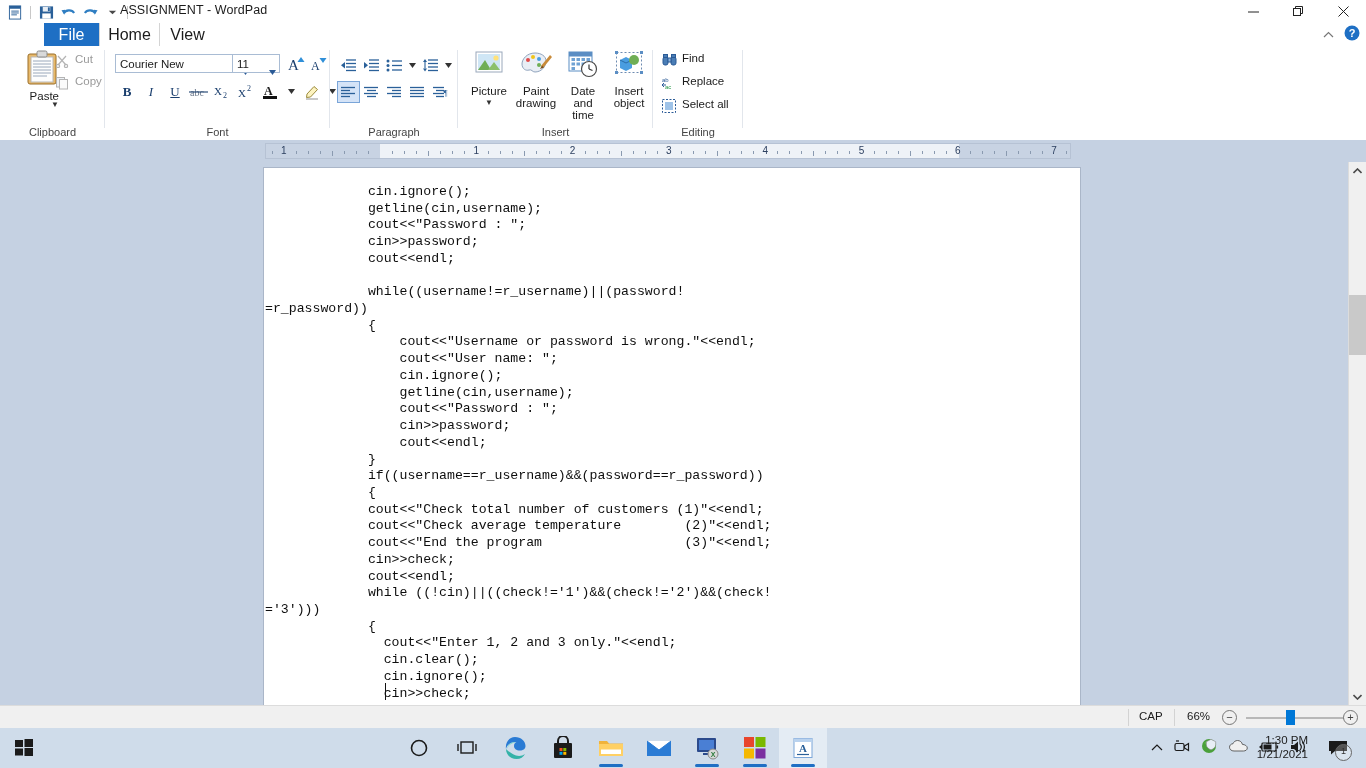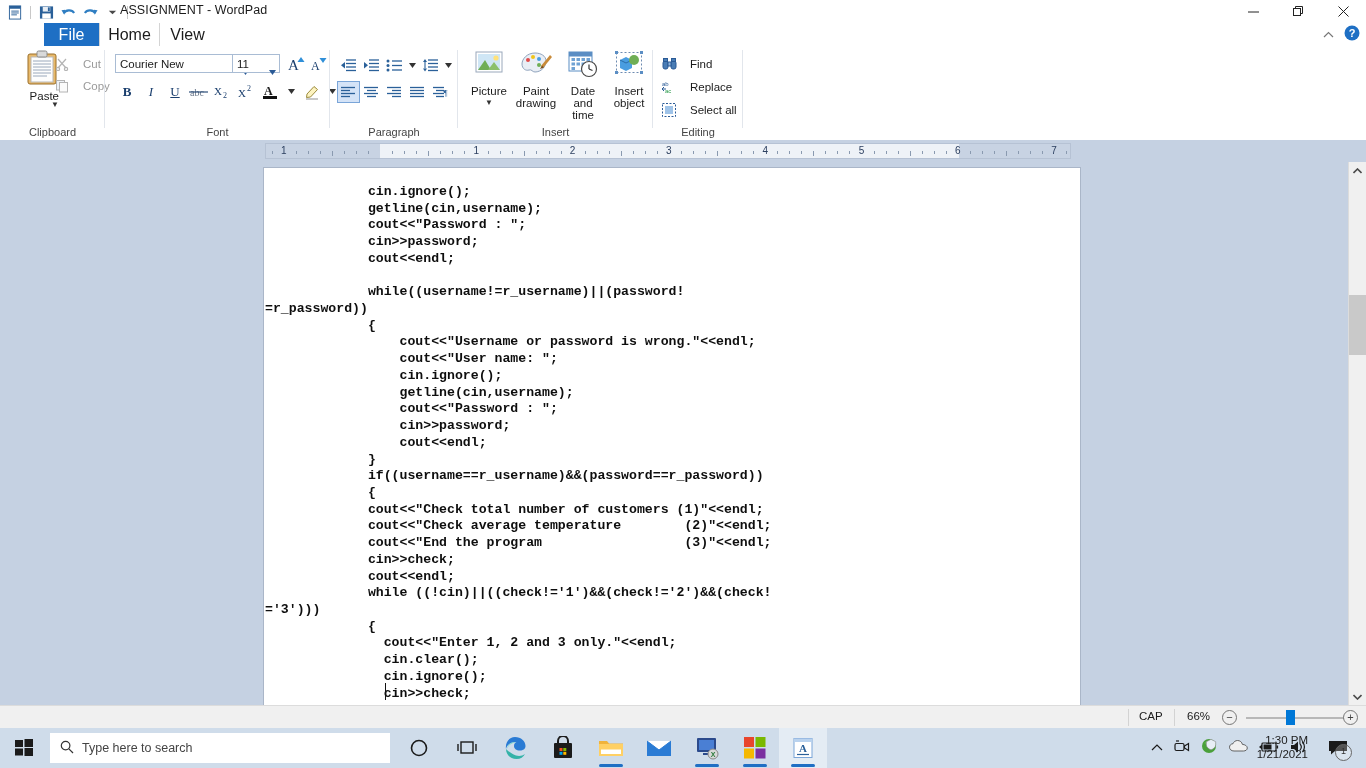--- a/index.html
+++ b/index.html
@@ -32,21 +32,21 @@
   .ribbon{position:absolute;left:0;top:46px;width:1366px;height:94px;background:#ffffff;border-bottom:1px solid #d0d7e5;}
   .grp{position:absolute;top:0;height:94px;}
   .grp .glabel{position:absolute;bottom:2px;width:100%;text-align:center;font-size:11px;color:#444;}
   .grp .gdiv{position:absolute;right:0;top:4px;width:1px;height:78px;background:#e2e6ec;}
 
   
   .g-clip{left:0;width:105px;}
   .paste{position:absolute;left:15px;top:4px;width:44px;text-align:right;}
   .paste .lbl{font-size:11.5px;margin-top:1px;}
   .paste .car{font-size:8px;line-height:8px;color:#333;margin-top:-1px;}
-  .cmd{display:flex;align-items:center;gap:13px;font-size:11.5px;color:#9a9a9a;height:22px;padding-left:2px;}
+  .cmd{display:flex;align-items:flex-start;gap:5px;font-size:11.5px;color:#9a9a9a;height:22px;padding-left:2px;}
   .cmd .ci{width:16px;height:16px;display:flex;align-items:center;justify-content:center;}
   .clipcmds{position:absolute;left:52px;top:7px;}
 
   
   .g-font{left:105px;width:225px;}
   .fontname{position:absolute;left:10px;top:8px;width:138px;height:19px;border:1px solid #a9bcd4;background:#fff;font-size:11.5px;line-height:19px;padding-left:4px;box-sizing:border-box;}
   .fontsize{position:absolute;left:127px;top:8px;width:48px;height:19px;border:1px solid #a9bcd4;background:#fff;font-size:11.5px;line-height:19px;padding-left:4px;box-sizing:border-box;}
   .dd{position:absolute;right:3px;top:7px;width:7px;height:5px;}
   .growbtn{position:absolute;top:6px;width:22px;height:22px;display:flex;align-items:center;justify-content:center;}
   .fontrow2{position:absolute;left:10px;top:34px;display:flex;align-items:center;}
@@ -75,21 +75,21 @@
   .ruler{position:absolute;left:265px;top:3px;width:806px;height:16px;background:#eef2f7;border:1px solid #b6c2d4;box-sizing:border-box;}
   .ruler .tick{position:absolute;top:7px;width:1px;height:3px;background:#8a9ab0;}
   .ruler .num{position:absolute;top:1px;font-size:10px;color:#2d4060;transform:translateX(-50%);}
   .ruler .marg{position:absolute;top:0;height:14px;background:#c8d3e3;}
   .ind-top{position:absolute;left:380px;top:142px;width:10px;height:9px;}
   .ind-bot{position:absolute;left:380px;top:154px;width:10px;height:9px;}
   .ind-right{position:absolute;left:955px;top:151px;width:11px;height:9px;}
   .ruler-line{position:absolute;left:960px;top:141px;width:1px;height:12px;background:#6b7d96;}
 
   
-  .docarea{position:absolute;left:0;top:162px;width:1366px;height:543px;background:#c5d1e2;overflow:hidden;font-weight:bold;}
+  .docarea{position:absolute;left:0;top:162px;width:1366px;height:543px;background:#c5d1e2;overflow:hidden;}
   .page{position:absolute;left:264px;top:6px;width:816px;height:560px;background:#ffffff;box-shadow:0 0 0 1px #aab6c8;}
   .code{position:absolute;left:0;top:16px;width:816px;
         font-family:"Liberation Mono","DejaVu Sans Mono",monospace;
         font-size:13.2px;line-height:16.72px;color:#0e0e0e;white-space:pre;}
   .code .ln{height:16.72px;padding-left:1px;}
   .caret{position:absolute;left:121px;top:515px;width:1px;height:17px;background:#111;}
 
   
   .vsb{position:absolute;right:0;top:162px;width:17px;height:543px;background:#f0f0f0;border-left:1px solid #dcdcdc;}
   .vsb .arr{position:absolute;left:0;width:17px;height:17px;display:flex;align-items:center;justify-content:center;color:#606060;font-size:8px;}
@@ -690,29 +690,20 @@
 
   <div class="taskbar">
     <div class="startbtn">
       <svg width="18" height="18" viewBox="0 0 18 18">
           <rect x="0" y="1" width="8" height="7" fill="#1b1b1b"></rect>
           <rect x="9.5" y="0" width="8.5" height="8" fill="#1b1b1b"></rect>
           <rect x="0" y="9.5" width="8" height="7" fill="#1b1b1b"></rect>
           <rect x="9.5" y="9" width="8.5" height="8" fill="#1b1b1b"></rect>
         </svg>
     </div>
-    <div class="searchbox">
-      <span>
-        <svg width="14" height="14" viewBox="0 0 14 14">
-            <circle cx="5.6" cy="5.6" r="4.3" fill="none" stroke="#333" stroke-width="1.2"></circle>
-            <line x1="8.9" y1="8.9" x2="13" y2="13" stroke="#333" stroke-width="1.2"></line>
-          </svg>
-      </span>
-      <span class="ph">Type here to search</span>
-    </div>
     <div class="tb-icons">
       <div class="tbi">
         <svg width="18" height="18" viewBox="0 0 18 18">
             <circle cx="9" cy="9" r="7.5" fill="none" stroke="#1b1b1b" stroke-width="1.6"></circle>
           </svg>
       </div>
       <div class="tbi">
         <svg width="20" height="18" viewBox="0 0 20 18">
             <rect x="4" y="3" width="12" height="11" fill="none" stroke="#1b1b1b" stroke-width="1.4"></rect>
             <line x1="1" y1="5" x2="1" y2="12" stroke="#1b1b1b" stroke-width="1.4"></line>

